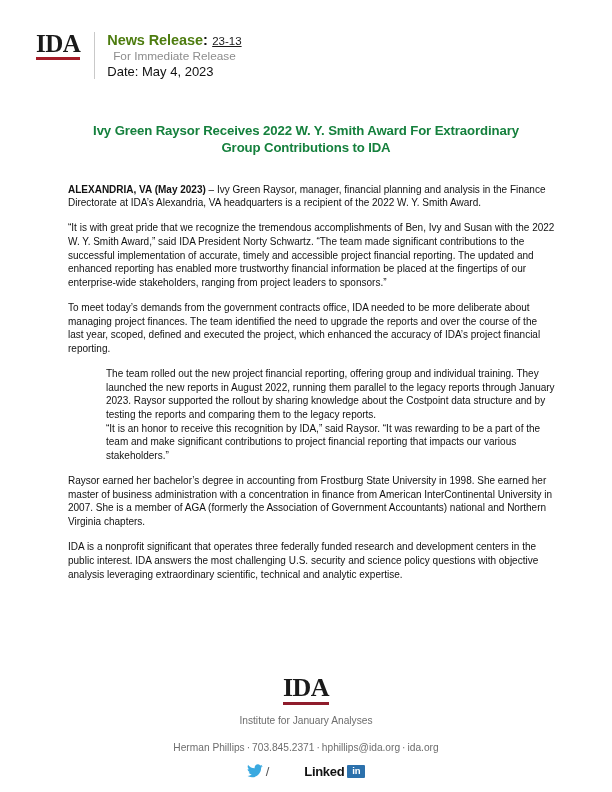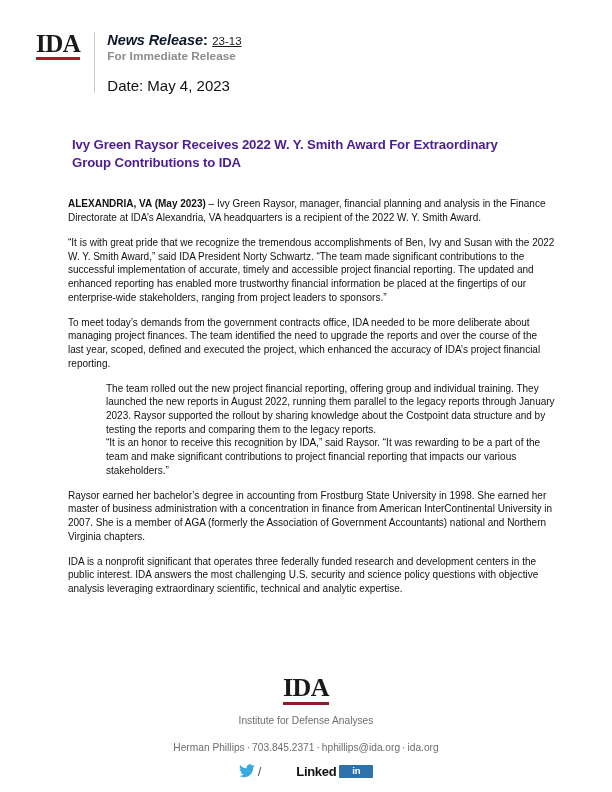--- a/index.html
+++ b/index.html
@@ -58,58 +58,58 @@
   .masthead-text {
     padding-top: 0px;
   }
   .nr-line {
     line-height: 1.12;
     white-space: nowrap;
   }
   .nr-title {
     font-size: 14.5px;
     font-weight: bold;
-    color: #0f172a;
+    color: #4d7c0f;
     letter-spacing: -0.1px;
-    font-style: italic;
   }
   .nr-colon {
     font-size: 14.5px;
     font-weight: bold;
     color: #111111;
   }
   .nr-number {
     font-size: 11.5px;
     color: #1a1a1a;
     letter-spacing: 0px;
     text-decoration: underline;
   }
   .nr-immediate {
     font-size: 11.8px;
-    font-weight: bold;
+    font-weight: normal;
     color: #8c8c8c;
     line-height: 1.25;
     white-space: nowrap;
+    text-align: center;
   }
   .nr-date {
-    font-size: 15px;
+    font-size: 13px;
     color: #111111;
     line-height: 1.3;
     white-space: nowrap;
-    margin-top: 12px;
+    margin-top: 0;
   }
 
   
   .headline {
     margin: 41px 72px 0 72px;
-    text-align: left;
+    text-align: center;
     font-size: 13.2px;
     font-weight: bold;
     line-height: 1.33;
-    color: #4c1d95;
+    color: #15803d;
     letter-spacing: -0.12px;
   }
 
   
   .body-copy {
     margin: 26px 57px 0 68px;
     font-size: 10px;
     line-height: 1.365;
     color: #111111;
     text-align: left;
@@ -187,21 +187,21 @@
     font-weight: bold;
     color: #111111;
     letter-spacing: -0.3px;
     line-height: 1;
     padding-left: 32px;
   }
   .li-badge {
     display: inline-flex;
     align-items: center;
     justify-content: center;
-    width: 34px;
+    width: 18px;
     height: 13px;
     background: #2c71ac;
     color: #ffffff;
     font-size: 9.5px;
     font-weight: bold;
     line-height: 1;
     margin-left: 1px;
     border-radius: 1px;
   }
 </style>
@@ -234,21 +234,21 @@
     <p class="tight"><span>The team rolled out the new project financial reporting, offering group and individual training. They launched the new reports in August 2022, running them parallel to the legacy reports through January 2023. Raysor supported the rollout by sharing knowledge about the Costpoint data structure and by testing the reports and comparing them to the legacy reports.</span><br><span>“It is an honor to receive this recognition by IDA,” said Raysor. “It was rewarding to be a part of the team and make significant contributions to project financial reporting that impacts our various stakeholders.”</span></p>
     <p>Raysor earned her bachelor’s degree in accounting from Frostburg State University in 1998. She earned her master of business administration with a concentration in finance from American InterContinental University in 2007. She is a member of AGA (formerly the Association of Government Accountants) national and Northern Virginia chapters.</p>
     <p>IDA is a nonprofit significant that operates three federally funded research and development centers in the public interest. IDA answers the most challenging U.S. security and science policy questions with objective analysis leveraging extraordinary scientific, technical and analytic expertise.</p>
   </div>
 
   <div class="footer">
     <div class="footer-logo">
       <div class="footer-logo-mark">IDA</div>
       <div class="footer-logo-rule"></div>
     </div>
-    <div class="footer-org">Institute for Defense Analyses</div>
+    <div class="footer-org">Institute for January Analyses</div>
     <div class="footer-contact">
       <span>Herman Phillips</span><span class="footer-sep">·</span><span>703.845.2371</span><span class="footer-sep">·</span><span>hphillips@ida.org</span><span class="footer-sep">·</span><span>ida.org</span>
     </div>
     <div class="social-row">
       <span class="tw-bird">
         <svg width="16" height="14" viewBox="0 0 24 20" xmlns="http://www.w3.org/2000/svg">
           <path fill="#3aa9e0" d="M23.6 2.4c-.9.4-1.8.66-2.78.78A4.83 4.83 0 0 0 22.94.5c-.94.56-1.98.96-3.1 1.18A4.84 4.84 0 0 0 16.3 0c-2.67 0-4.84 2.2-4.84 4.9 0 .39.04.76.12 1.12C7.56 5.82 4.01 3.87 1.64.9a4.96 4.96 0 0 0-.66 2.47c0 1.7.85 3.2 2.15 4.08a4.77 4.77 0 0 1-2.19-.62v.06c0 2.38 1.67 4.36 3.88 4.81-.4.12-.83.17-1.27.17-.31 0-.62-.03-.91-.09.62 1.95 2.4 3.37 4.52 3.41A9.66 9.66 0 0 1 0 17.25 13.6 13.6 0 0 0 7.42 19.5c8.9 0 13.77-7.48 13.77-13.96 0-.21 0-.42-.01-.63.94-.69 1.76-1.55 2.42-2.51z"></path>
         </svg>
       </span>
       <span class="social-slash">/</span>

